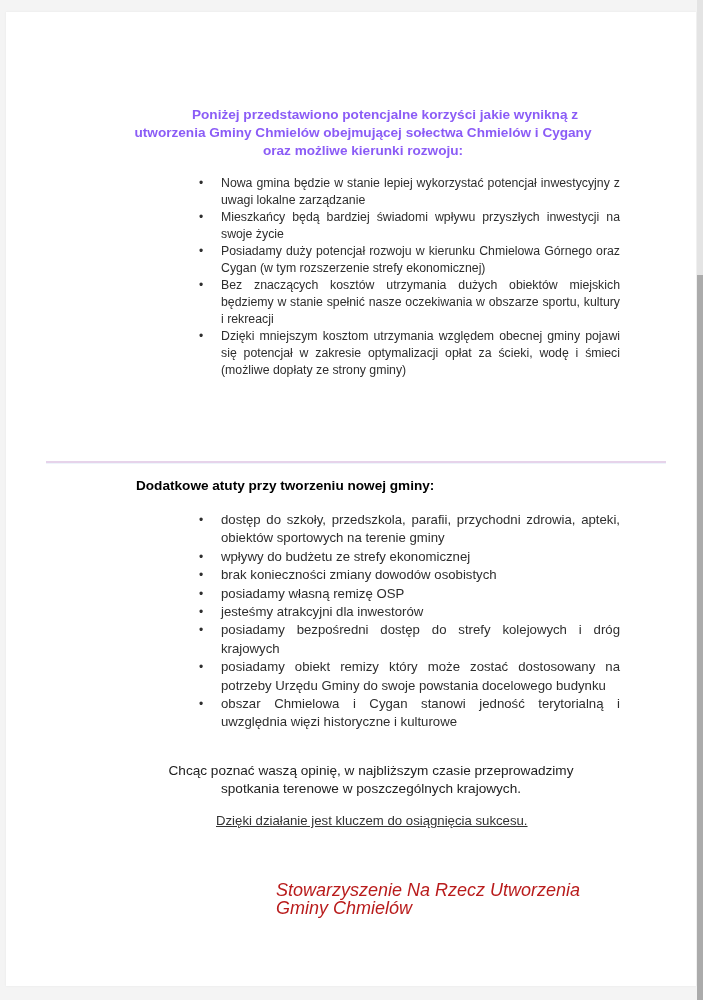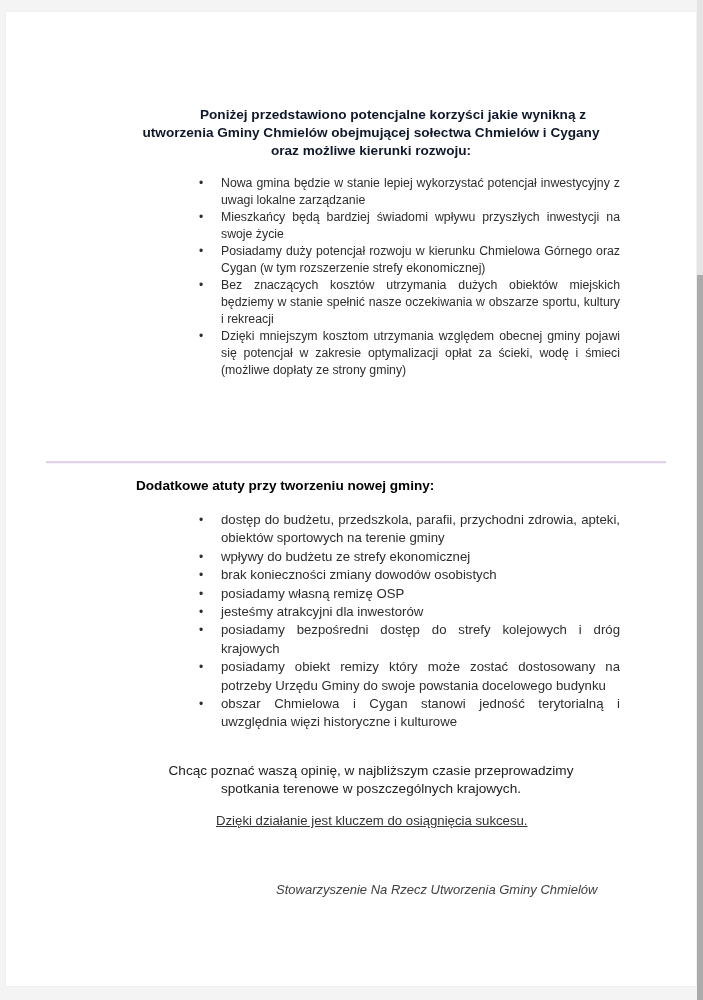--- a/index.html
+++ b/index.html
@@ -35,28 +35,28 @@
     .scroll-thumb {
       position: absolute;
       right: 0;
       top: 275px;
       width: 6px;
       height: 725px;
       background: #ababab;
     }
     .heading1 {
       position: absolute;
-      left: 130px;
+      left: 122px;
       top: 94px;
       width: 470px;
       text-align: center;
       font-weight: bold;
       font-size: 13.6px;
       line-height: 18px;
-      color: #0f172a;
+      color: #8b5cf6;
     }
     .heading1 .line { display: block; }
     .heading1 .l1 { padding-left: 64px; text-align: left; }
     ul.list {
       position: absolute;
       margin: 0;
       padding: 0;
       list-style: none;
     }
     ul.list li {
@@ -128,24 +128,24 @@
       font-size: 13.2px;
       line-height: 18px;
       text-decoration: underline;
       color: #333;
     }
     .signature {
       position: absolute;
       left: 270px;
       top: 869px;
       width: 360px;
-      font-size: 13px;
+      font-size: 18px;
       line-height: 18px;
       font-style: italic;
-      color: #404040;
+      color: #b91c1c;
     }
   </style>
 </head>
 <body>
 
 <div class="page">
 
   <div class="heading1">
     <span class="line l1">Poniżej przedstawiono potencjalne korzyści jakie wynikną z</span>
     <span class="line">utworzenia Gminy Chmielów obejmującej sołectwa Chmielów i Cygany</span>
@@ -158,21 +158,21 @@
     <li><span class="bullet">•</span><span>Posiadamy duży potencjał rozwoju w kierunku Chmielowa Górnego oraz Cygan (w tym rozszerzenie strefy ekonomicznej)</span></li>
     <li><span class="bullet">•</span><span>Bez znaczących kosztów utrzymania dużych obiektów miejskich będziemy w stanie spełnić nasze oczekiwania w obszarze sportu, kultury i rekreacji</span></li>
     <li><span class="bullet">•</span><span>Dzięki mniejszym kosztom utrzymania względem obecnej gminy pojawi się potencjał w zakresie optymalizacji opłat za ścieki, wodę i śmieci (możliwe dopłaty ze strony gminy)</span></li>
   </ul>
 
   <div class="divider"></div>
 
   <div class="heading2">Dodatkowe atuty przy tworzeniu nowej gminy:</div>
 
   <ul class="list list2">
-    <li><span class="bullet">•</span><span>dostęp do budżetu, przedszkola, parafii, przychodni zdrowia, apteki, obiektów sportowych na terenie gminy</span></li>
+    <li><span class="bullet">•</span><span>dostęp do szkoły, przedszkola, parafii, przychodni zdrowia, apteki, obiektów sportowych na terenie gminy</span></li>
     <li><span class="bullet">•</span><span>wpływy do budżetu ze strefy ekonomicznej</span></li>
     <li><span class="bullet">•</span><span>brak konieczności zmiany dowodów osobistych</span></li>
     <li><span class="bullet">•</span><span>posiadamy własną remizę OSP</span></li>
     <li><span class="bullet">•</span><span>jesteśmy atrakcyjni dla inwestorów</span></li>
     <li><span class="bullet">•</span><span>posiadamy bezpośredni dostęp do strefy kolejowych i dróg krajowych</span></li>
     <li><span class="bullet">•</span><span>posiadamy obiekt remizy który może zostać dostosowany na potrzeby Urzędu Gminy do swoje powstania docelowego budynku</span></li>
     <li><span class="bullet">•</span><span>obszar Chmielowa i Cygan stanowi jedność terytorialną i uwzględnia więzi historyczne i kulturowe</span></li>
   </ul>
 
   <div class="closing">

